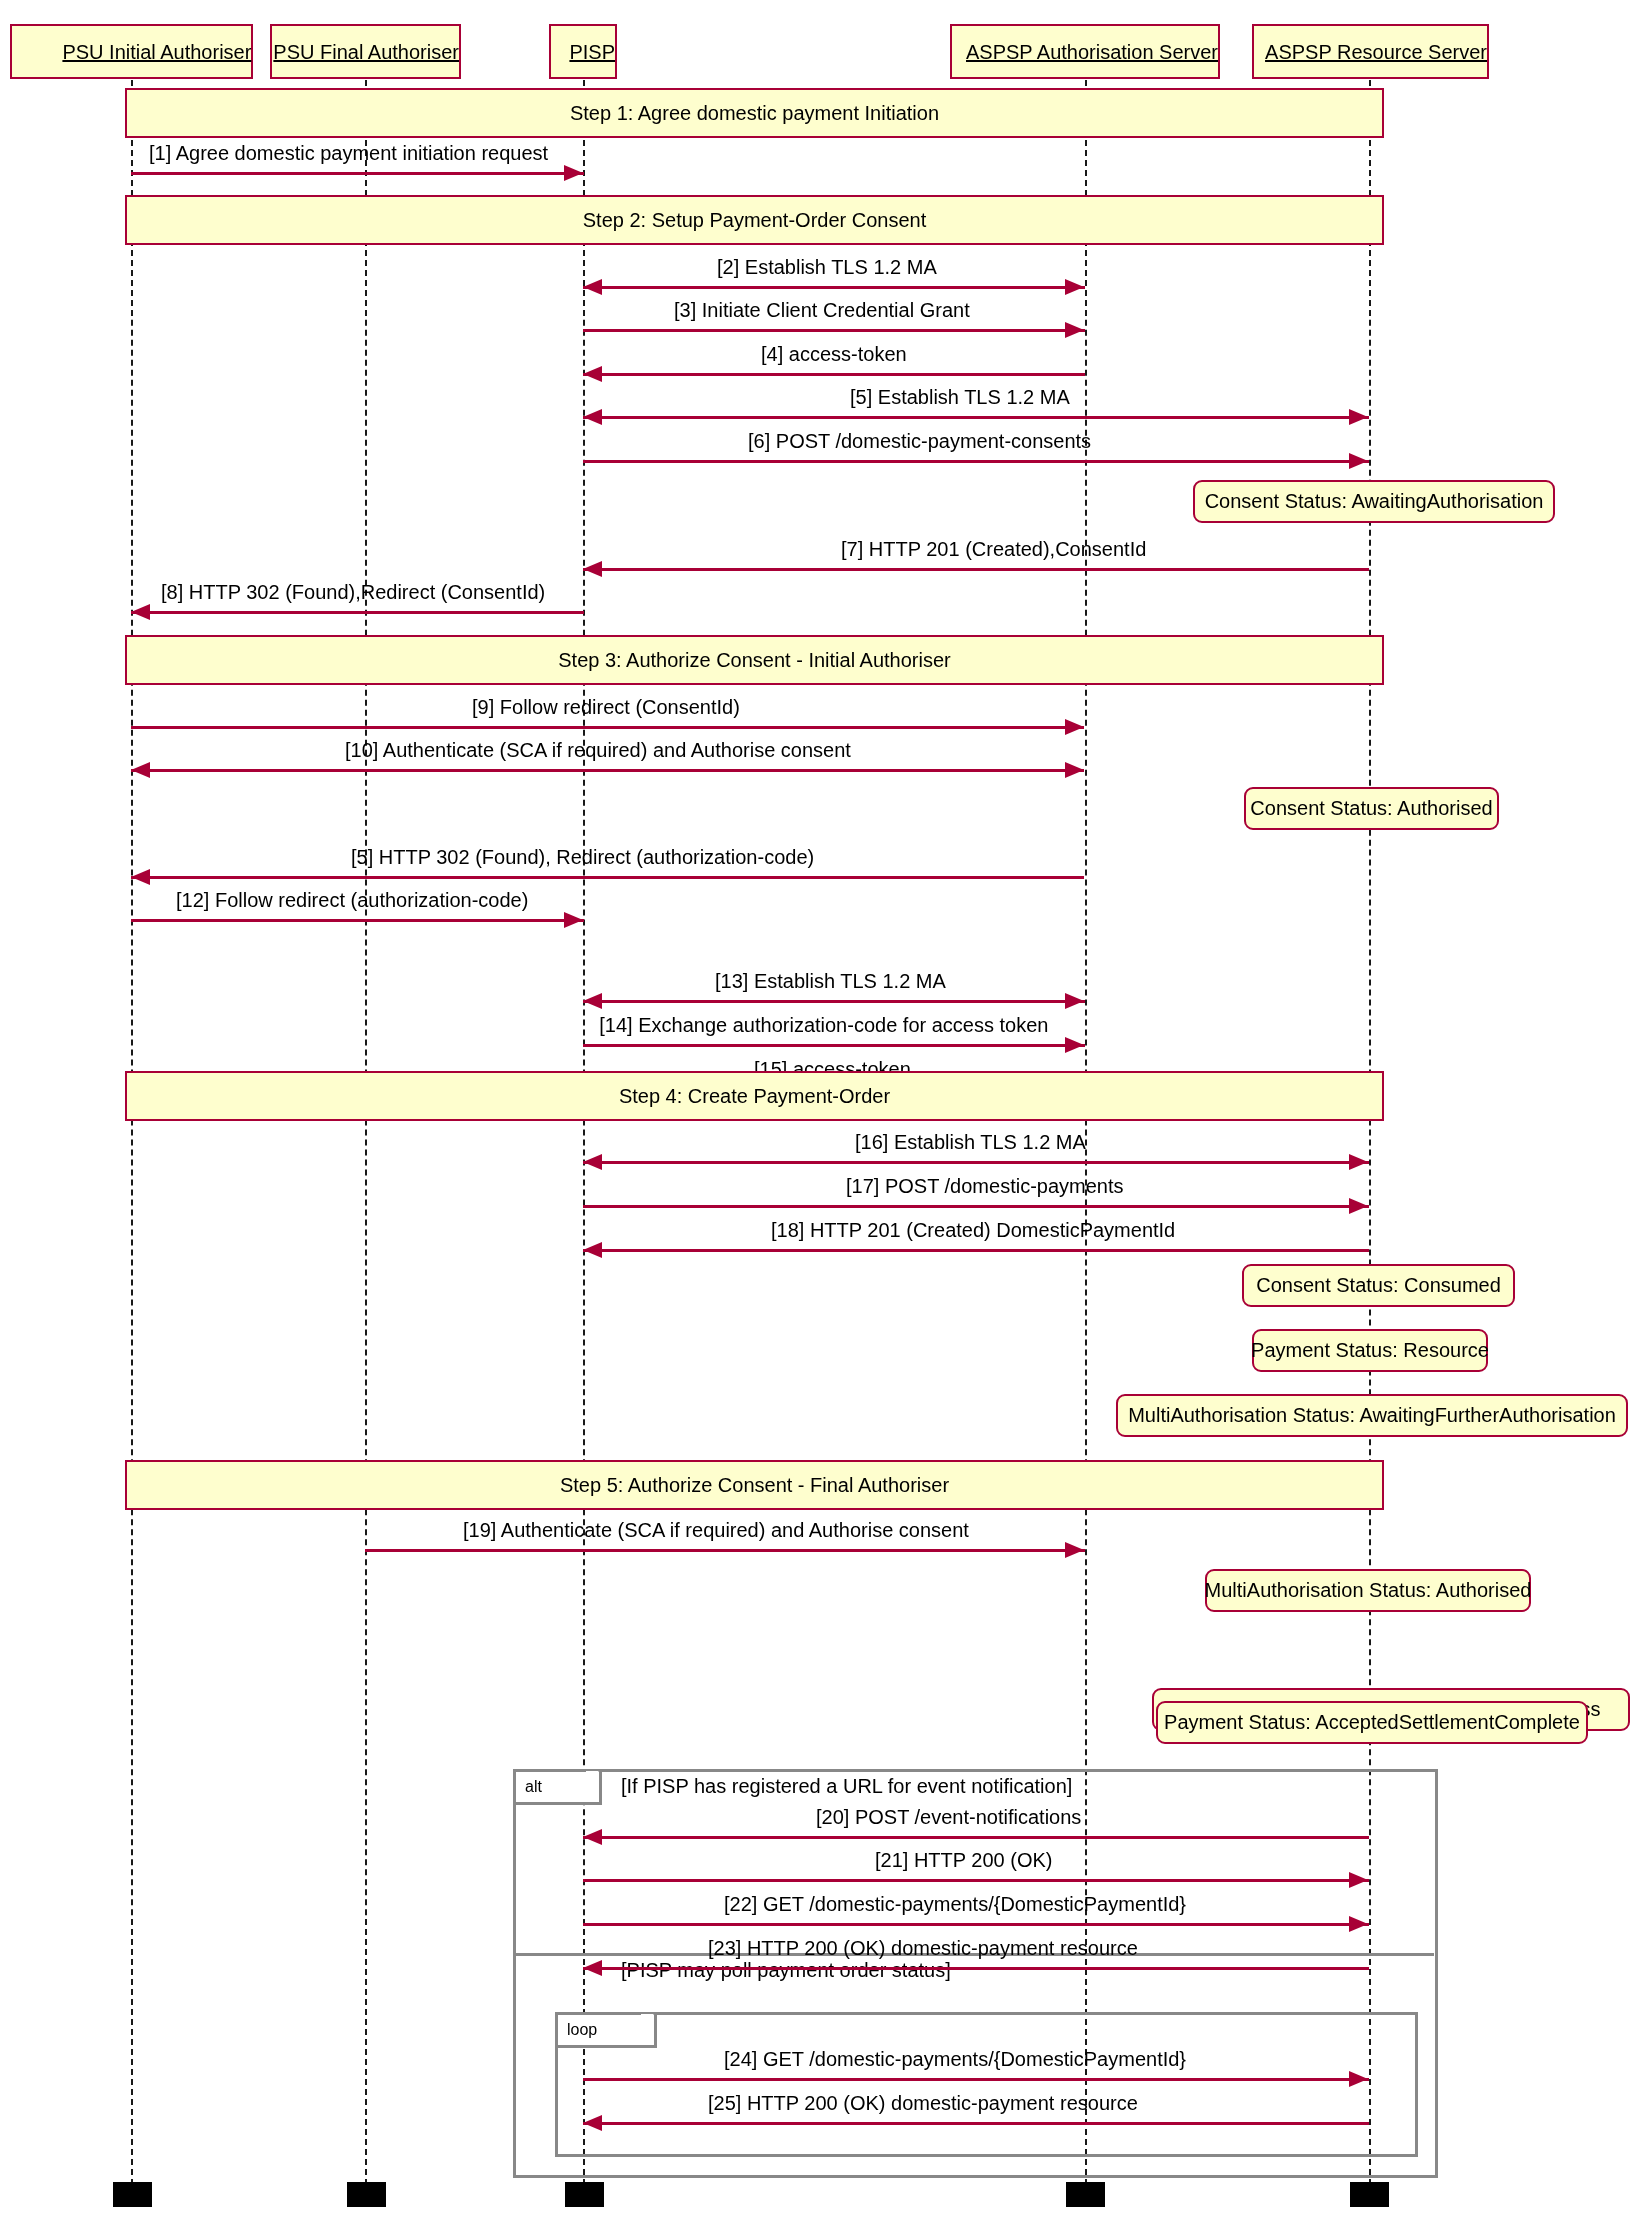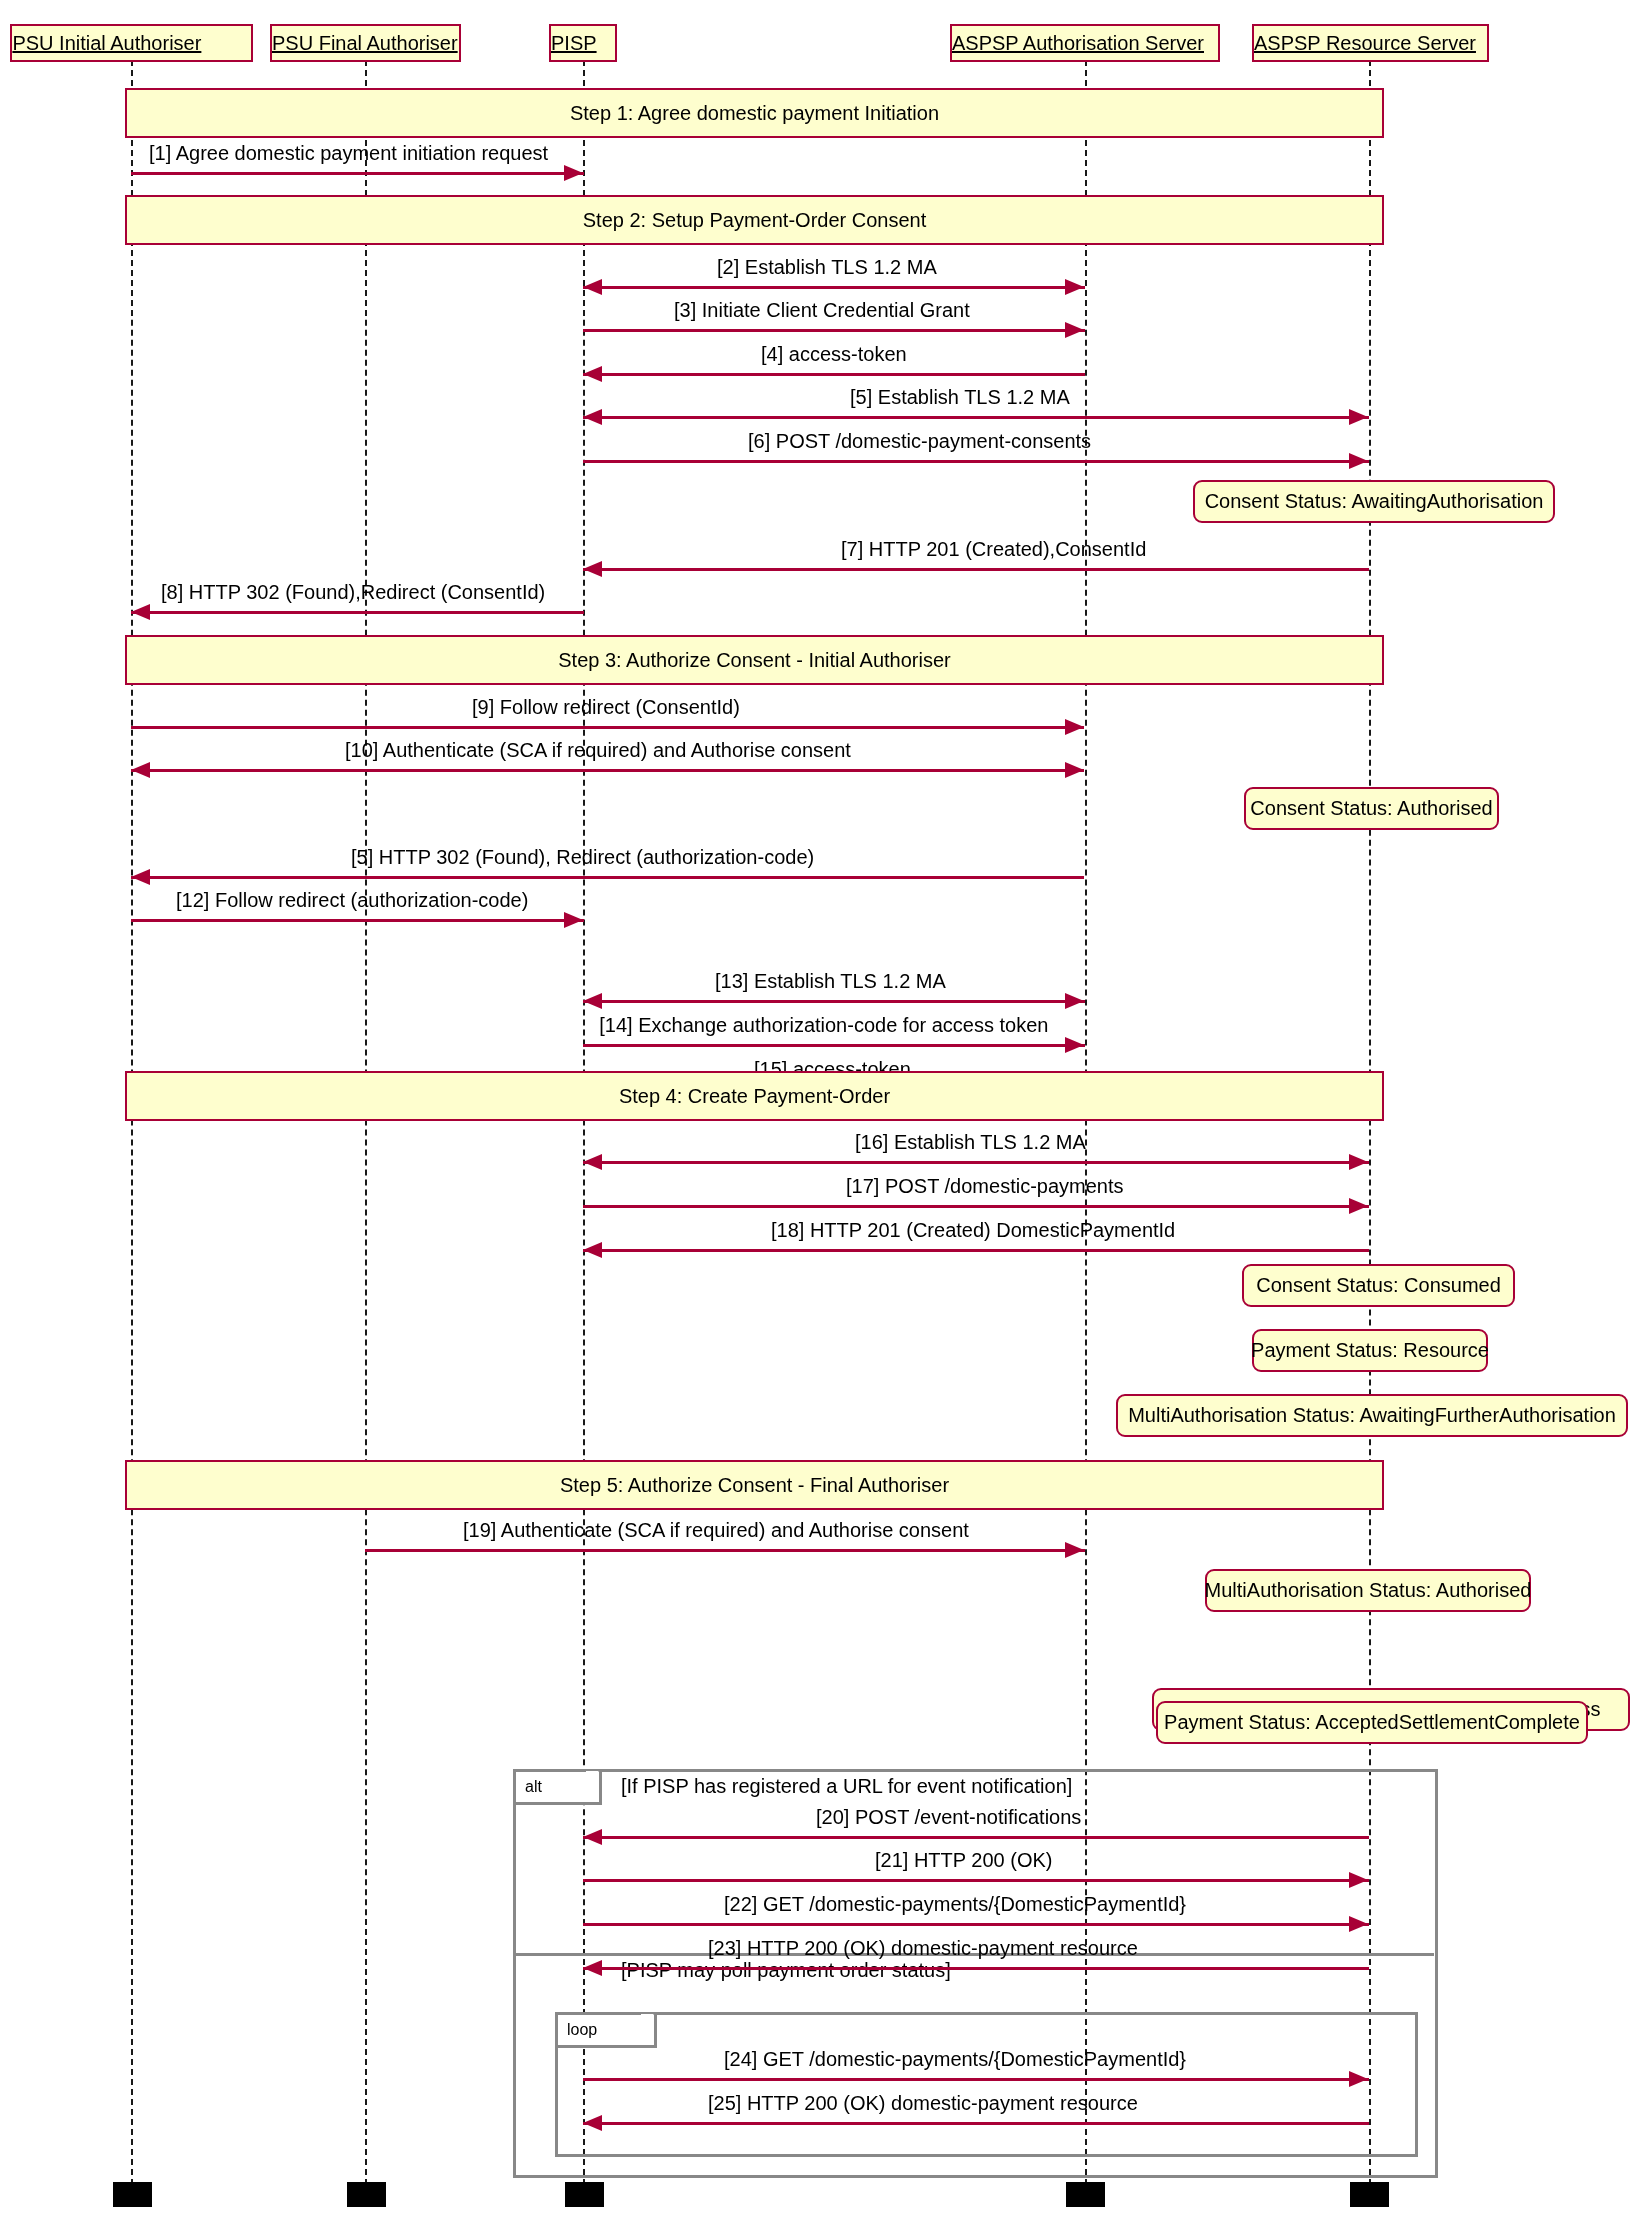--- a/index.html
+++ b/index.html
@@ -5,22 +5,22 @@
   html, body { margin:0; padding:0; background:#FFFFFF; }
   body { width:1644px; height:2227px; font-family:"Liberation Sans", sans-serif; }
   #canvas { position:relative; width:1644px; height:2227px; overflow:hidden; }
 
   
   .actor-box{
     position:absolute;
     background:#FEFECE;
     border:2.2px solid #A80036;
     box-sizing:border-box;
-    display:flex; align-items:center; justify-content:flex-start;
-    height:38px;
+    display:flex; align-items:center; justify-content:flex-end;
+    height:55px;
   }
   .actor-label{
     font-size:20px; color:#000000; white-space:nowrap;
     text-decoration:underline; line-height:1;
   }
 
   
   .lifeline{
     position:absolute; width:0;
     border-left:2.2px dashed #181818;

